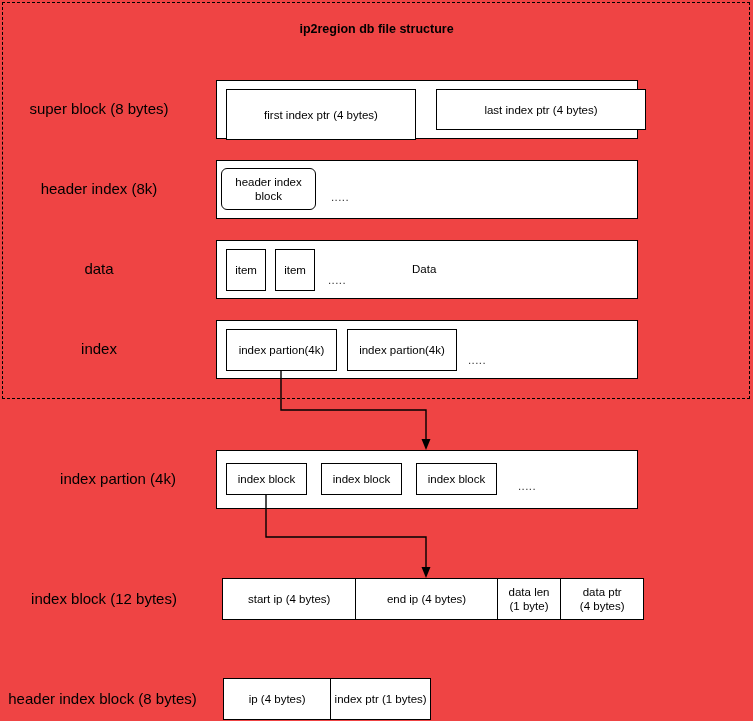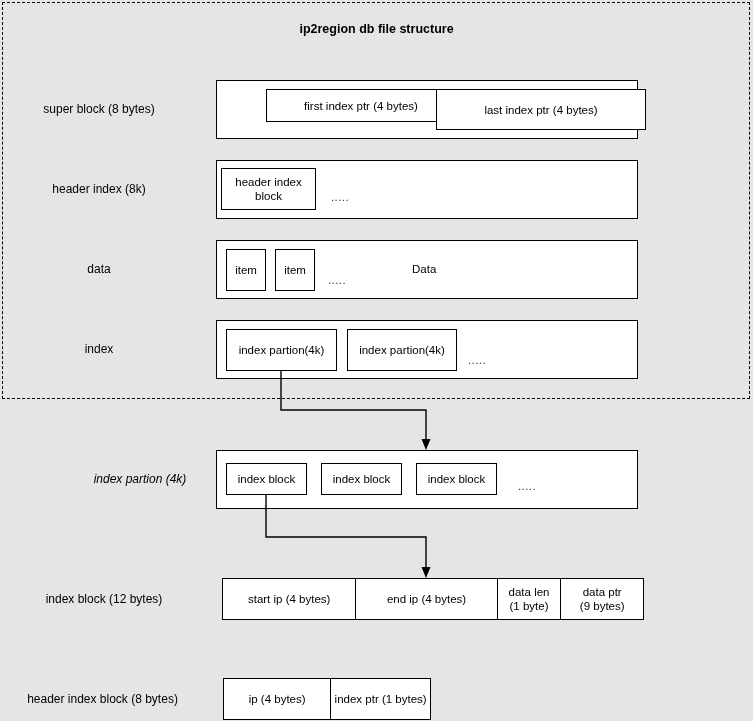--- a/index.html
+++ b/index.html
@@ -9,21 +9,21 @@
   }
   body {
     font-family: "Liberation Sans", sans-serif;
     color: #000000;
     -webkit-font-smoothing: antialiased;
   }
   #canvas {
     position: relative;
     width: 753px;
     height: 721px;
-    background: #e5e5e5;
+    background: #ef4444;
     overflow: hidden;
   }
   .dashed-region {
     position: absolute;
     left: 2px;
     top: 2px;
     width: 748px;
     height: 397px;
     border: 1px dashed #000000;
     box-sizing: border-box;
@@ -34,21 +34,21 @@
     top: 22px;
     width: 753px;
     text-align: center;
     font-size: 12.5px;
     font-weight: bold;
     color: #000000;
   }
   .row-label {
     position: absolute;
     text-align: center;
-    font-size: 12px;
+    font-size: 15px;
     color: #000000;
     line-height: 14px;
   }
   .outer-box {
     position: absolute;
     border: 1.4px solid #000000;
     box-sizing: border-box;
     background: #ffffff;
   }
   .inner-box {
@@ -112,47 +112,47 @@
 <body>
 
 <div id="canvas">
 
   <div class="dashed-region"></div>
 
   <div class="title">ip2region db file structure</div>
 
   <div class="row-label" style="left:18px; top:102px; width:162px;">super block (8 bytes)</div>
   <div class="outer-box" style="left:216px; top:80px; width:422px; height:59px;"></div>
-  <div class="inner-box" style="left:226px; top:89px; width:190px; height:33px;margin-left:40px;">first index ptr (4 bytes)</div>
+  <div class="inner-box" style="left:226px; top:89px; width:190px; height:51px;">first index ptr (4 bytes)</div>
   <div class="inner-box" style="left:436px; top:89px; width:210px; height:41px;">last index ptr (4 bytes)</div>
 
   <div class="row-label" style="left:18px; top:182px; width:162px;">header index (8k)</div>
   <div class="outer-box" style="left:216px; top:160px; width:422px; height:59px;"></div>
-  <div class="inner-box" style="left:221px; top:168px; width:95px; height:42px; padding:0 4px;">header index block</div>
+  <div class="inner-box" style="left:221px; top:168px; width:95px; height:42px; padding:0 4px;border-radius:6px;">header index block</div>
   <div class="dots" style="left:331px; top:191px;">.....</div>
 
   <div class="row-label" style="left:18px; top:262px; width:162px;">data</div>
   <div class="outer-box" style="left:216px; top:240px; width:422px; height:59px;"></div>
   <div class="inner-box" style="left:226px; top:249px; width:40px; height:42px;">item</div>
   <div class="inner-box" style="left:275px; top:249px; width:40px; height:42px;">item</div>
   <div class="dots" style="left:328px; top:274px;">.....</div>
   <div class="plain-text" style="left:412px; top:263px;">Data</div>
 
   <div class="row-label" style="left:18px; top:342px; width:162px;">index</div>
   <div class="outer-box" style="left:216px; top:320px; width:422px; height:59px;"></div>
   <div class="inner-box" style="left:226px; top:329px; width:111px; height:42px;">index partion(4k)</div>
   <div class="inner-box" style="left:347px; top:329px; width:110px; height:42px;">index partion(4k)</div>
   <div class="dots" style="left:468px; top:354px;">.....</div>
 
   <svg class="connector" style="left:0px; top:0px; width:753px; height:721px;">
     <path d="M 281 371 L 281 410 L 426 410 L 426 441"></path>
     <polygon points="426,450 421.5,439 430.5,439"></polygon>
   </svg>
 
-  <div class="row-label" style="left:32px; top:472px; width:216px;font-style:italic;">index partion (4k)</div>
+  <div class="row-label" style="left:10px; top:472px; width:216px;">index partion (4k)</div>
   <div class="outer-box" style="left:216px; top:450px; width:422px; height:59px;"></div>
   <div class="inner-box" style="left:226px; top:463px; width:81px; height:32px;">index block</div>
   <div class="inner-box" style="left:321px; top:463px; width:81px; height:32px;">index block</div>
   <div class="inner-box" style="left:416px; top:463px; width:81px; height:32px;">index block</div>
   <div class="dots" style="left:518px; top:480px;">.....</div>
 
   <svg class="connector" style="left:0px; top:0px; width:753px; height:721px;">
     <path d="M 266 495 L 266 537 L 426 537 L 426 569"></path>
     <polygon points="426,578 421.5,567 430.5,567"></polygon>
   </svg>
@@ -160,21 +160,21 @@
   <div class="row-label" style="left:4px; top:592px; width:200px;">index block (12 bytes)</div>
   <div class="seg-row" style="left:216px; top:578px; width:422px; height:42px;">
     <div class="seg-cell" style="width:134px;">start ip (4 bytes)</div>
     <div class="seg-cell" style="width:142px;">end ip (4 bytes)</div>
     <div class="seg-cell" style="width:64px; flex-direction:column;">
       <span>data len</span>
       <span>(1 byte)</span>
     </div>
     <div class="seg-cell" style="width:82px; flex-direction:column;">
       <span>data ptr</span>
-      <span>(9 bytes)</span>
+      <span>(4 bytes)</span>
     </div>
   </div>
 
   <div class="row-label" style="left:0px; top:692px; width:205px;">header index block (8 bytes)</div>
   <div class="seg-row" style="left:217px; top:678px; width:208px; height:42px;">
     <div class="seg-cell" style="width:128px;">ip (4 bytes)</div>
     <div class="seg-cell" style="width:118px;">index ptr (1 bytes)</div>
   </div>
 
 </div>

